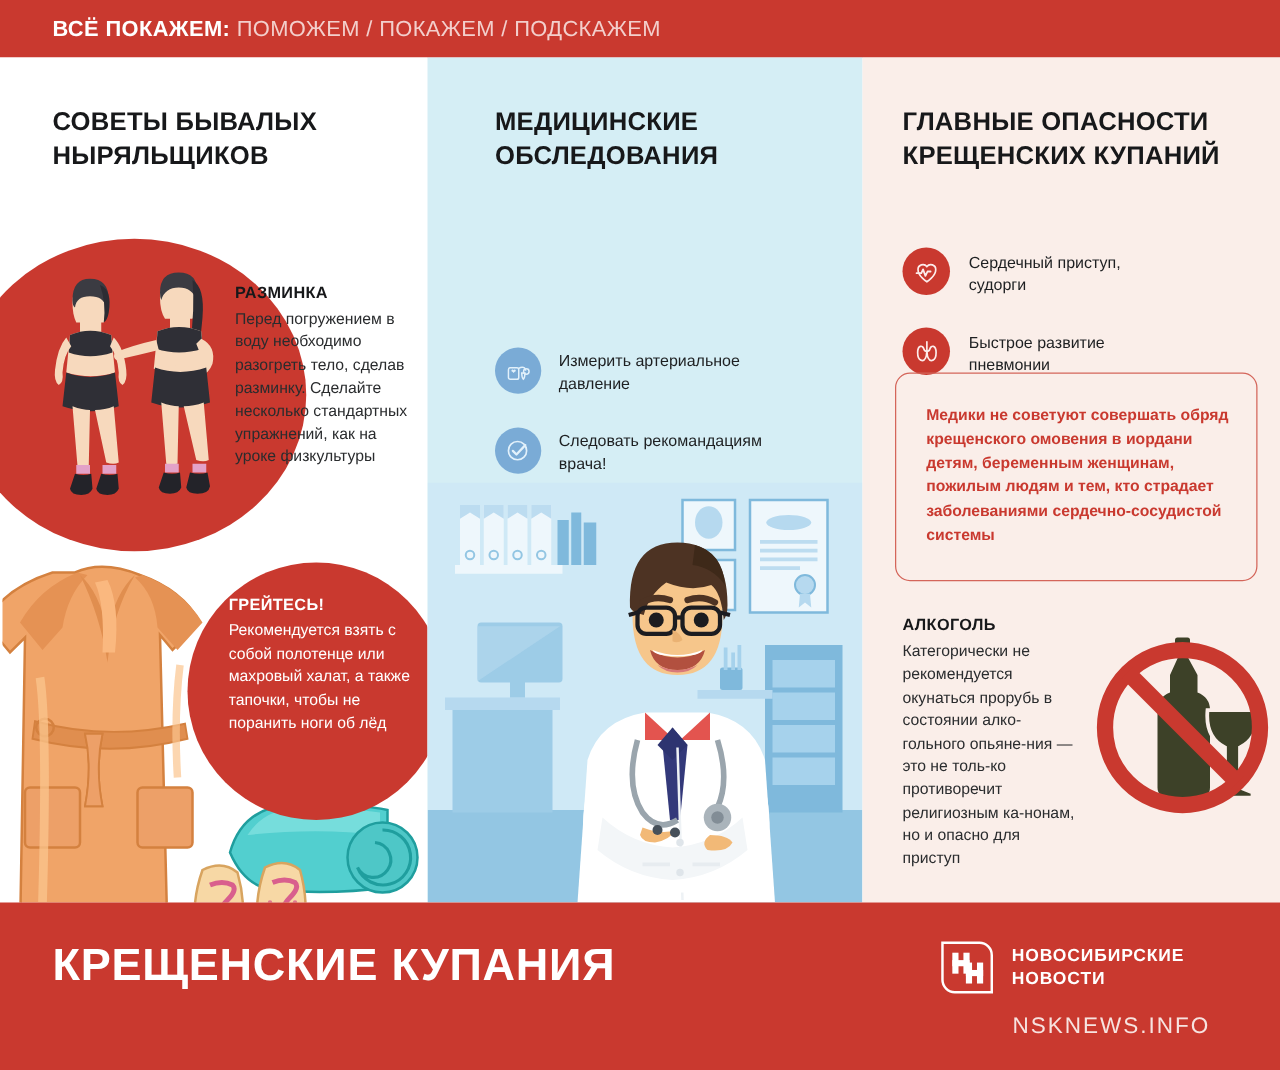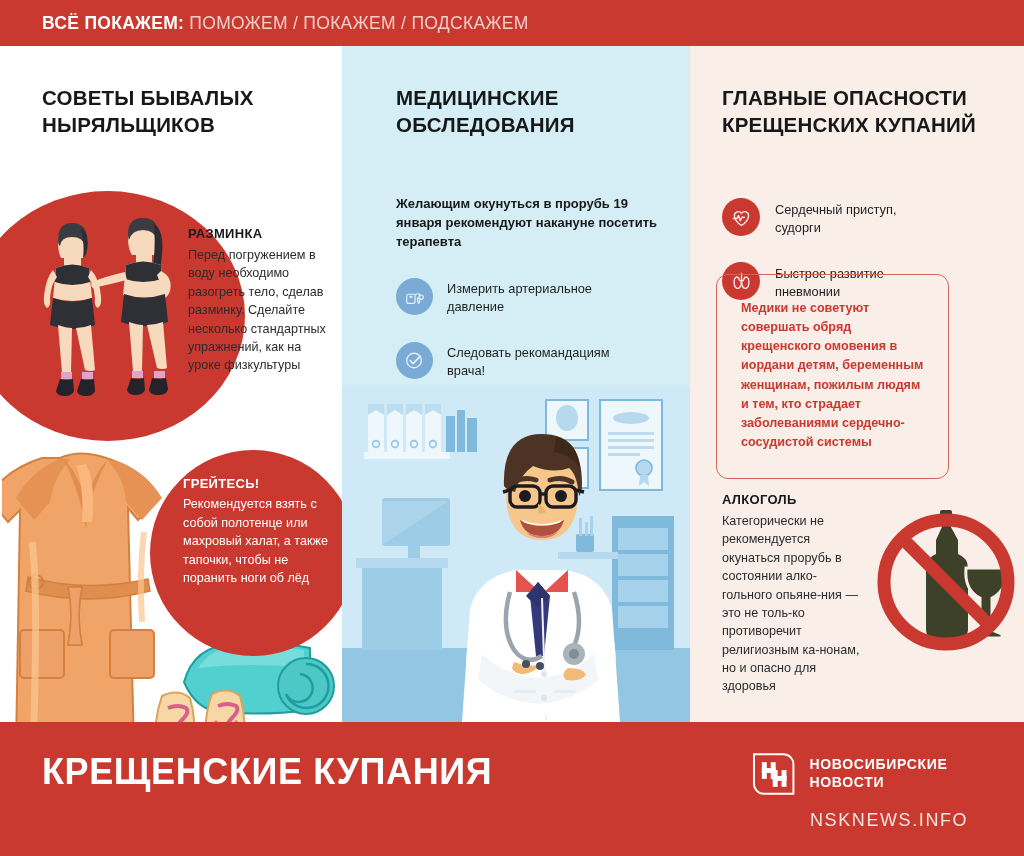--- a/index.html
+++ b/index.html
@@ -85,21 +85,21 @@
   .dng-item{ position:absolute; left:32px; display:flex; align-items:flex-start; gap:15px; }
   .dng-item.d1{ top:152px; }
   .dng-item.d2{ top:216px; }
   .circ-red{
     width:38px; height:38px; border-radius:50%; background:#c9392f;
     flex:0 0 38px; display:flex; align-items:center; justify-content:center;
   }
   .dng-item .lbl{ font-size:12.8px; line-height:1.42; color:#1e2022; padding-top:3px; width:145px; }
 
   .warnbox{
-    position:absolute; left:26px; top:228px; width:233px;
+    position:absolute; left:26px; top:252px; width:290px;
     border:1.6px solid #d4655a; border-radius:12px;
     padding:24px 22px 26px 24px;
   }
   .warnbox p{
     font-size:12.6px; font-weight:bold; line-height:1.52; color:#c9392f;
   }
 
   .alco-block{ position:absolute; left:32px; top:446px; width:140px; z-index:3; }
 
   .nosign{ position:absolute; left:182px; top:450px; width:148px; height:160px; }
@@ -251,21 +251,20 @@
     <div class="warm-block">
       <div class="blk-h-w">ГРЕЙТЕСЬ!</div>
       <div class="blk-p-w">Рекомендуется взять с собой полотенце или махровый халат, а также тапочки, чтобы не поранить ноги об лёд</div>
     </div>
   </div>
 
   <div class="col col-mid">
 
     <h2 class="sec-title ttl-mid">МЕДИЦИНСКИЕ ОБСЛЕДОВАНИЯ</h2>
 
-    <div class="mid-lead">Желающим окунуться в прорубь 19 января рекомендуют накануне посетить терапевта</div>
 
     <div class="mid-item i1">
       <span class="circ-blue">
         <svg width="22" height="22" viewBox="0 0 24 24" fill="none" stroke="#e2f1fb" stroke-width="1.3">
           <rect x="3" y="9" width="9" height="10" rx="1.6"></rect>
           <path d="M7.5 13.6l-1-1.1a1 1 0 1 1 1-1.4 1 1 0 1 1 1 1.4z" fill="#e2f1fb" stroke="none"></path>
           <path d="M12 9.5c3-2 6-1 6 2"></path>
           <circle cx="18.6" cy="12.2" r="2.4"></circle>
           <path d="M14.6 13.5c0 3 .6 4.6 1.4 5.4.9-.8 1.4-2.4 1.4-5.4z"></path>
         </svg>
@@ -422,21 +421,21 @@
         <path d="M74 22 l-10 22 l0 14 q-10 4-10 14 l0 62 q0 8 10 8 l22 0 q10 0 10-8 l0-62 q0-10-10-14 l0-14z" fill="#3d4128"></path>
         <rect x="68" y="14" width="12" height="12" rx="2" fill="#3d4128"></rect>
         <path d="M94 72 l40 0 q2 22-14 30 l0 32 l10 4 l0 4 l-32 0 l0-4 l10-4 l0-32 q-16-8-14-30z" fill="#3d4128" stroke="#faeee9" stroke-width="3"></path>
       </g>
       <circle cx="74" cy="86" r="62" fill="none" stroke="#c9392f" stroke-width="13"></circle>
       <path d="M30 42 L118 130" stroke="#c9392f" stroke-width="13" stroke-linecap="butt"></path>
     </svg>
 
     <div class="alco-block">
       <div class="blk-h">АЛКОГОЛЬ</div>
-      <div class="blk-p">Категорически не рекомендуется окунаться прорубь в состоянии алко-гольного опьяне-ния — это не толь-ко противоречит религиозным ка-нонам, но и опасно для здоровья</div>
+      <div class="blk-p">Категорически не рекомендуется окунаться прорубь в состоянии алко-гольного опьяне-ния — это не толь-ко противоречит религиозным ка-нонам, но и опасно для приступ</div>
     </div>
   </div>
 
   <div class="footer">
     <div class="f-title">КРЕЩЕНСКИЕ КУПАНИЯ</div>
 
     <div class="brand">
       <svg class="brand-logo" viewBox="0 0 44 44">
         <path d="M2 2 h30 a10 10 0 0 1 10 10 v30 h-30 a10 10 0 0 1 -10 -10 z" fill="none" stroke="#ffffff" stroke-width="2"></path>
         <g fill="#ffffff">

